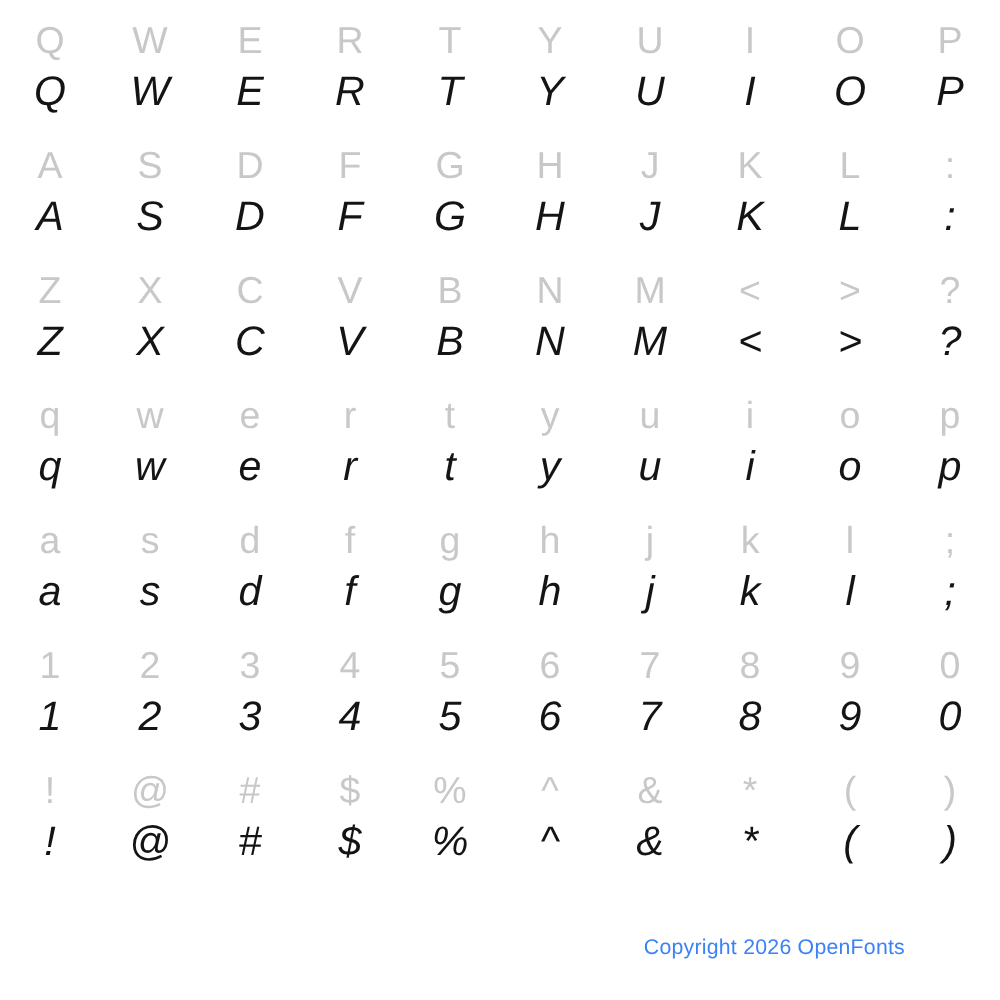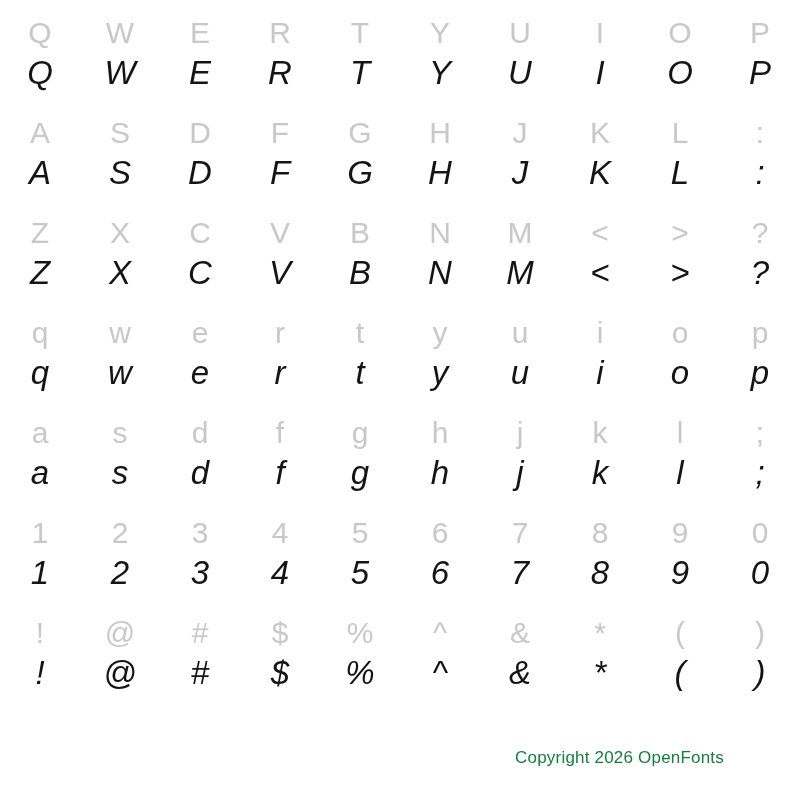--- a/index.html
+++ b/index.html
@@ -57,21 +57,21 @@
     color: #141414;
     font-size: 33px;
     font-style: italic;
     font-weight: normal;
     padding-top: 6px;
   }
   #copyright {
     position: absolute;
     right: 76px;
     bottom: 32px;
-    color: #15803d;
+    color: #3b82f6;
     font-size: 17px;
     font-style: normal;
     letter-spacing: 0.2px;
     white-space: pre;
   }
 </style>
 </head>
 <body>
 
 <div id="sheet">

